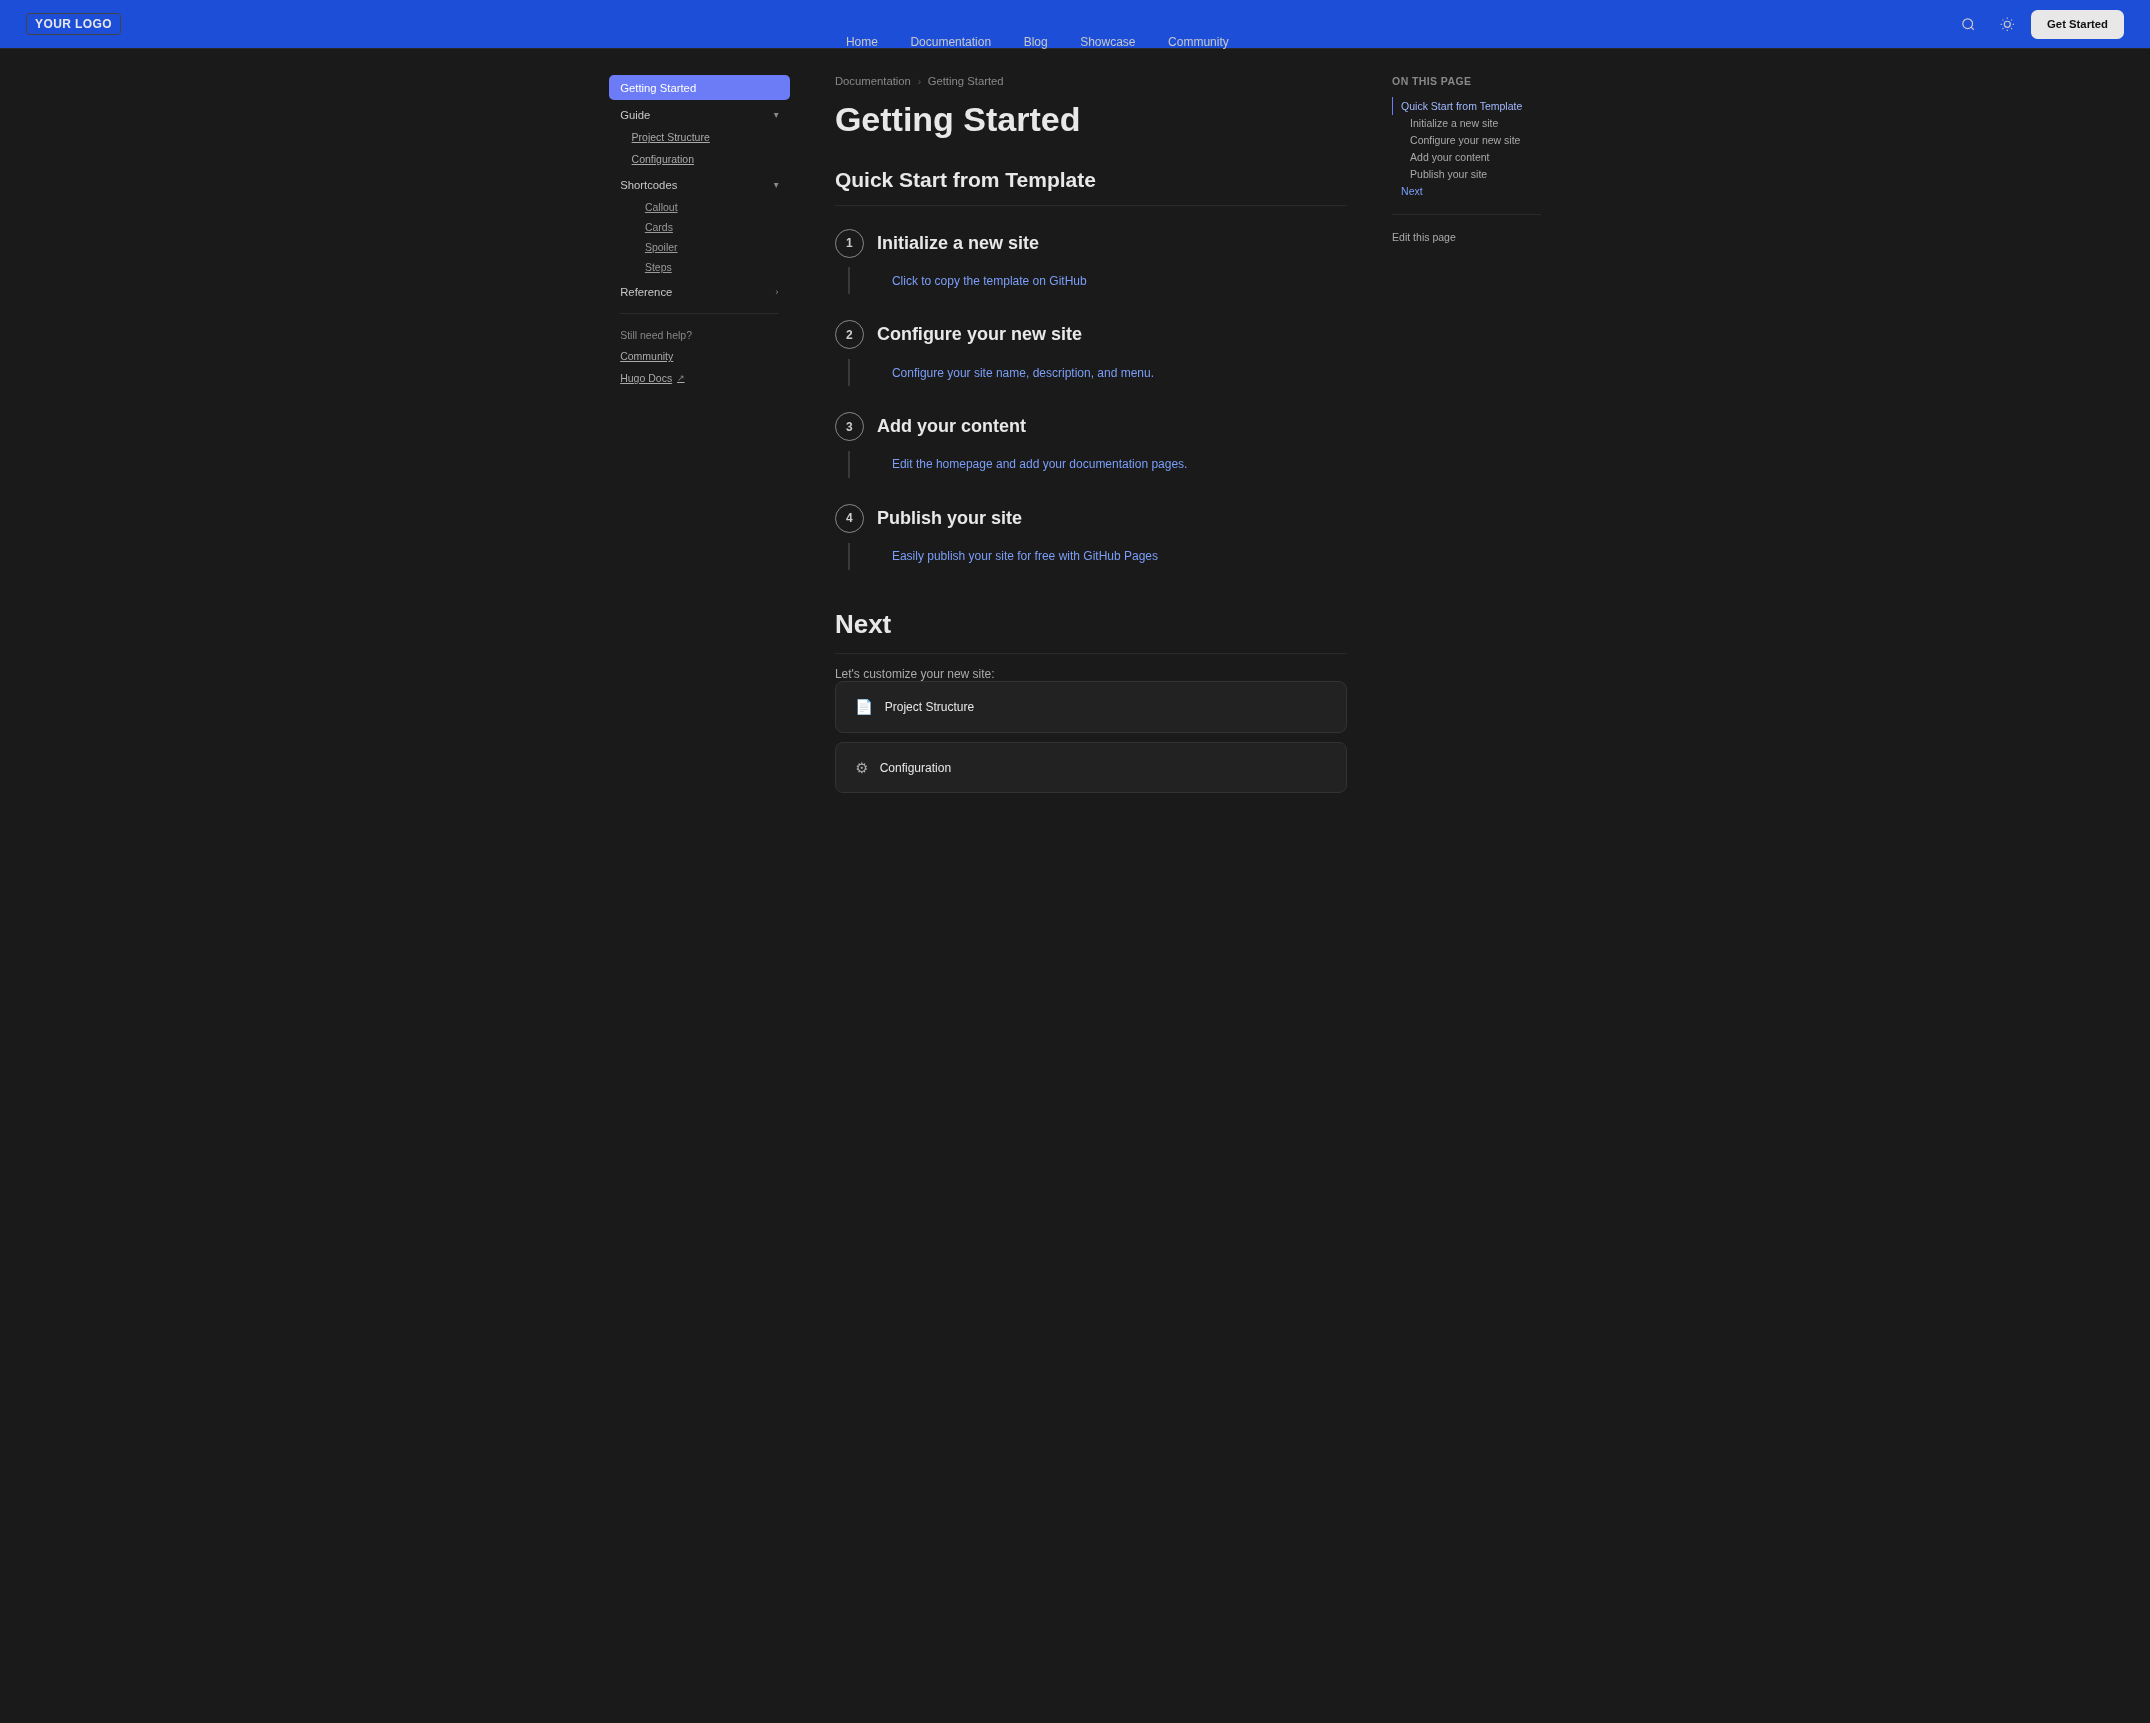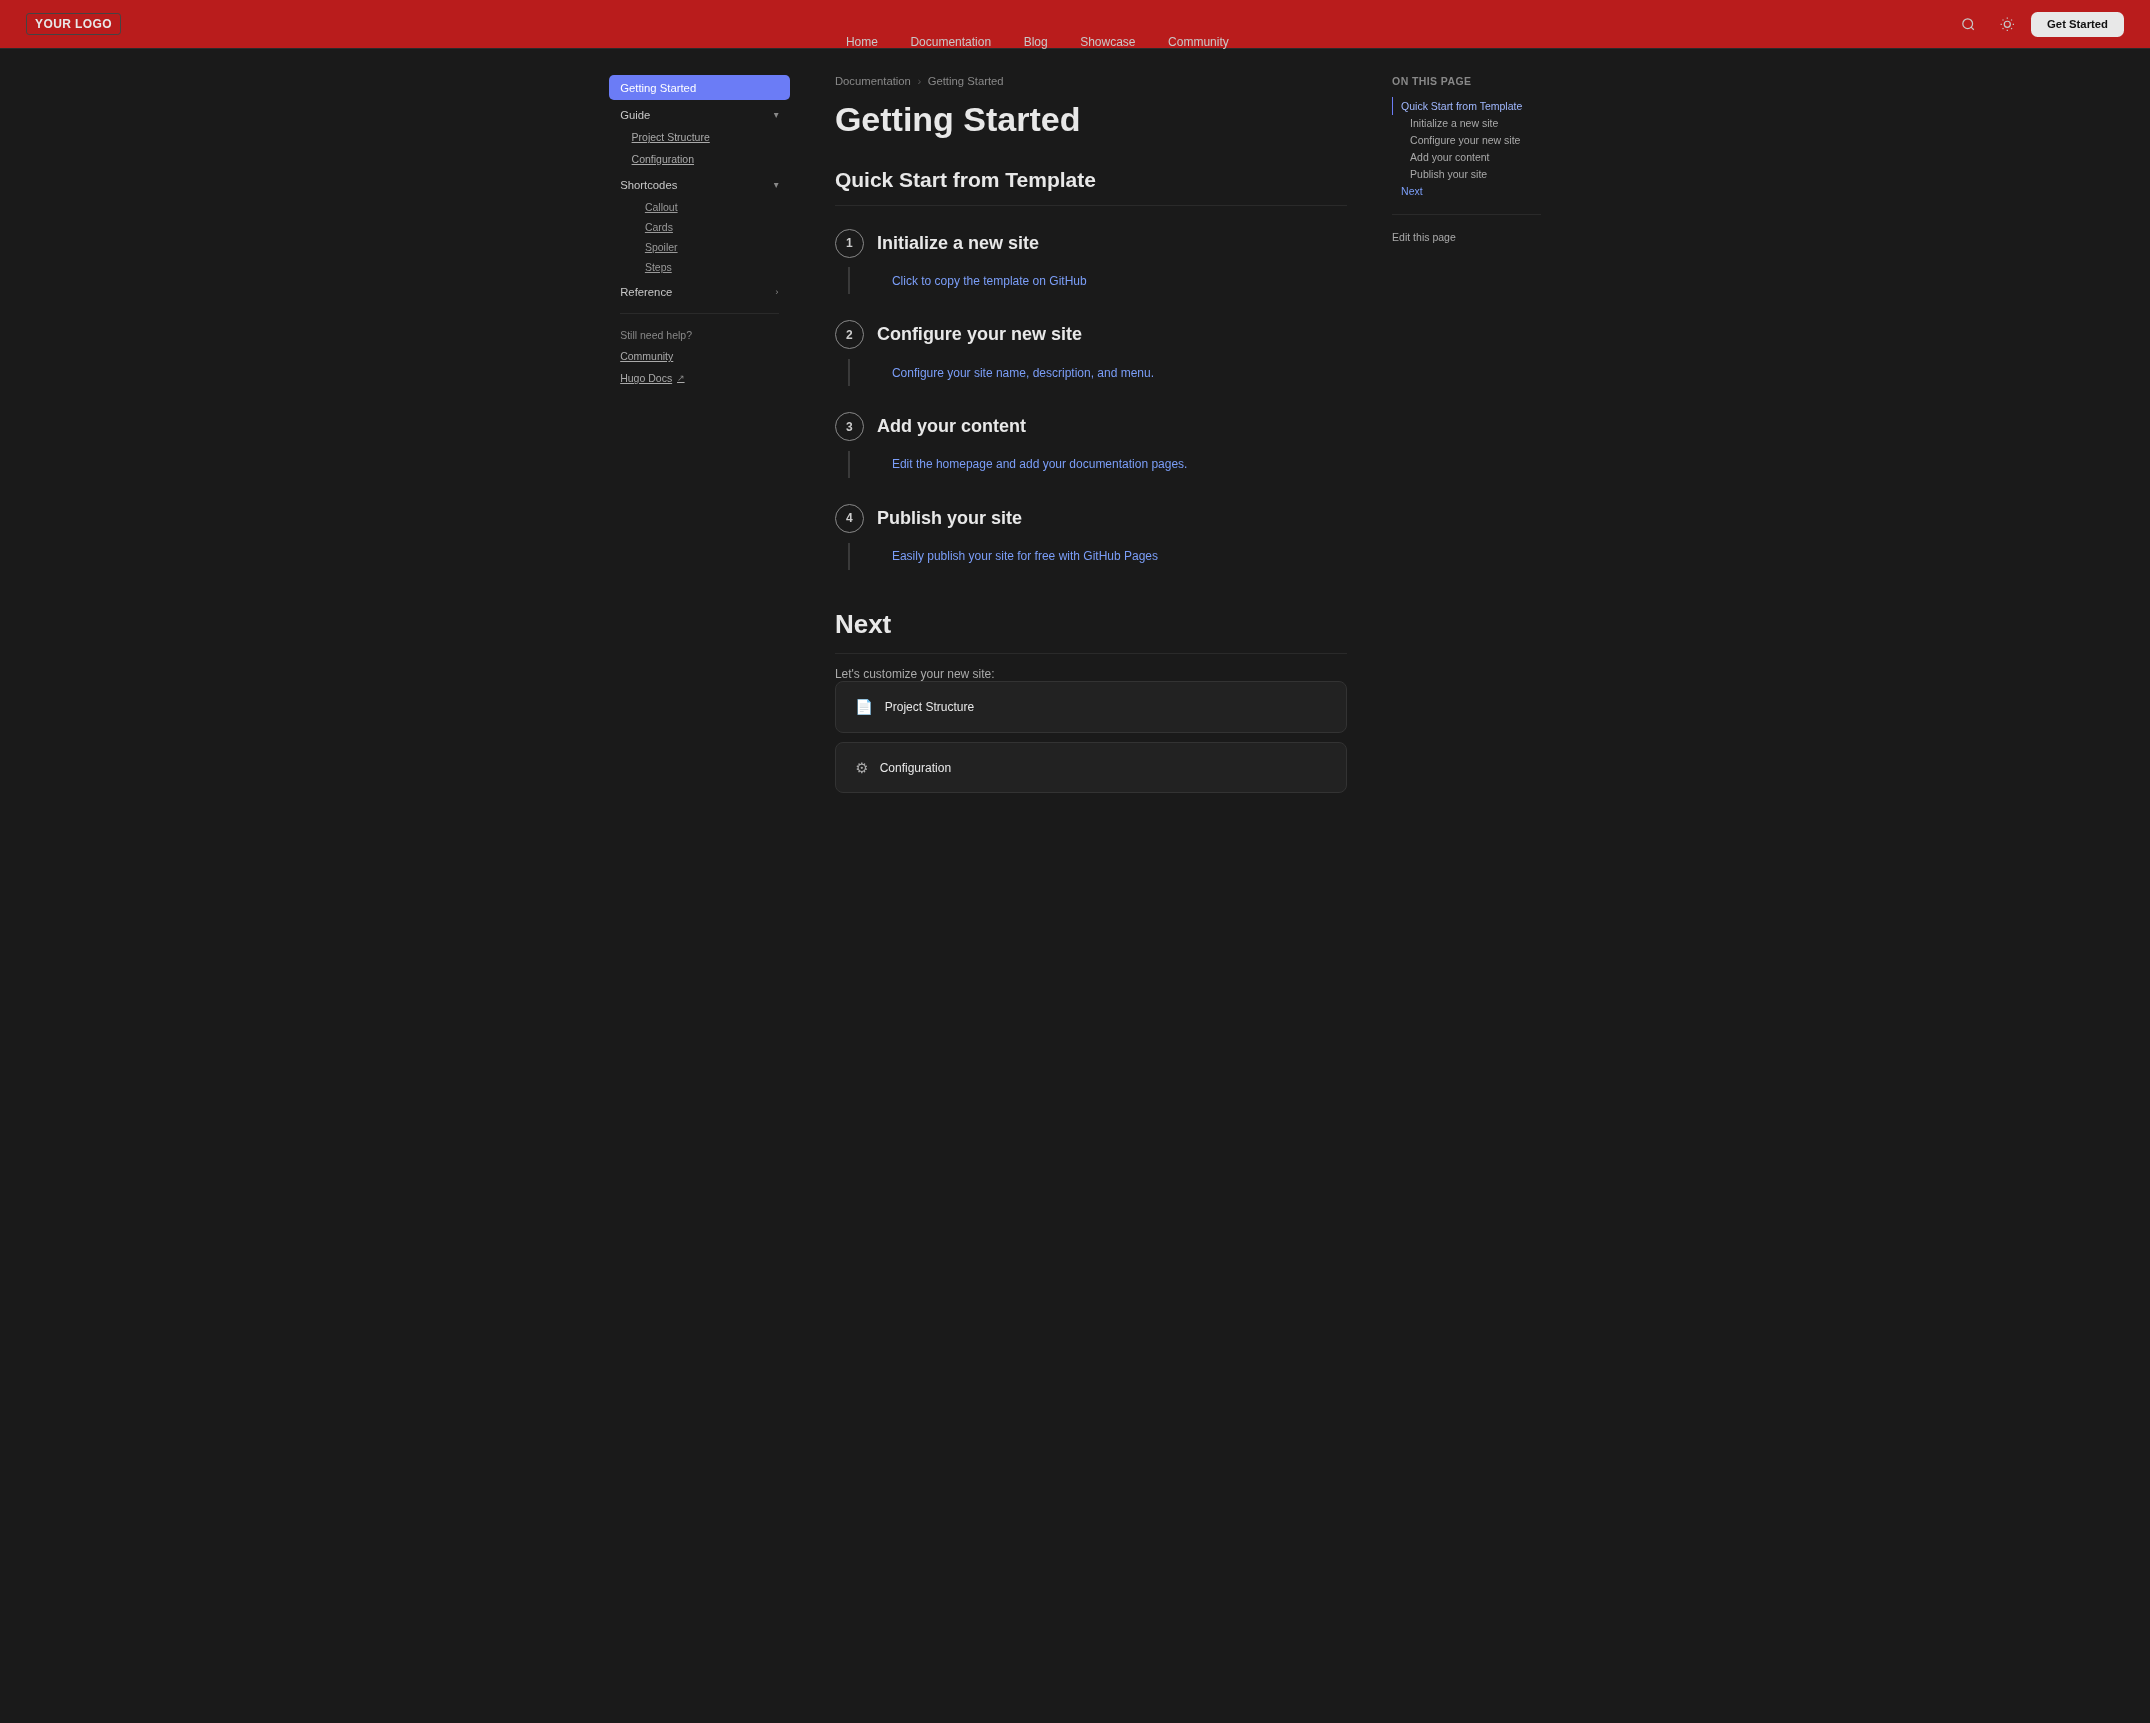--- a/index.html
+++ b/index.html
@@ -6,21 +6,21 @@
     body {
       background: #1a1a1a;
       color: #e8e8e8;
       font-family: -apple-system, BlinkMacSystemFont, 'Segoe UI', sans-serif;
       font-size: 13px;
       min-height: 100vh;
     }
 
     
     .navbar {
-      background: #b91c1c;
+      background: #1d4ed8;
       display: flex;
       align-items: center;
       justify-content: space-between;
       padding: 0 26px;
       height: 49px;
       border-bottom: 0.8px solid #2a2a2a;
       position: sticky;
       top: 0;
       z-index: 100;
     }
@@ -42,21 +42,20 @@
     .navbar-nav a {
       color: #c8c8c8;
       text-decoration: none;
       padding: 6.5px 13px;
       border-radius: 4.9px;
       font-size: 12px;
       transition: background 0.15s;
     }
     .navbar-right {
       display: flex;
-      align-items: center;
       gap: 9.7px;
     }
     .icon-btn {
       background: none;
       border: none;
       cursor: pointer;
       color: #c8c8c8;
       width: 29px;
       height: 29px;
       display: flex;

